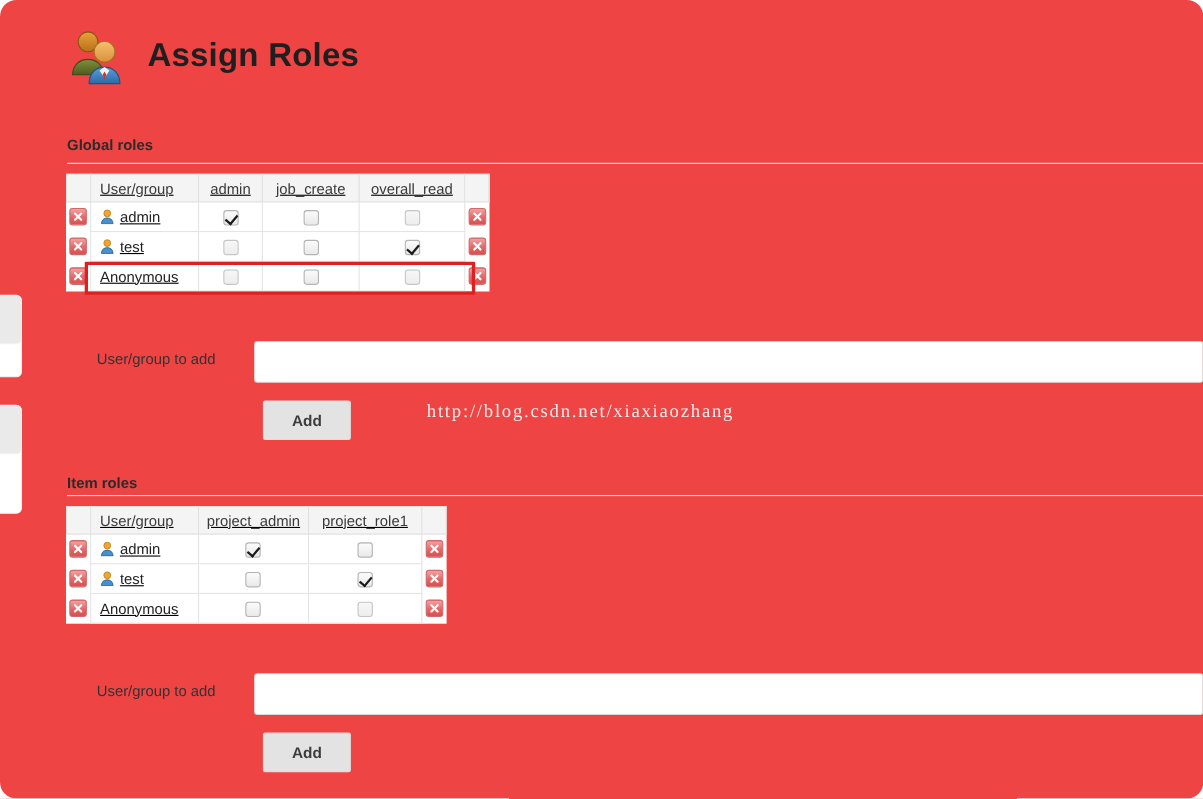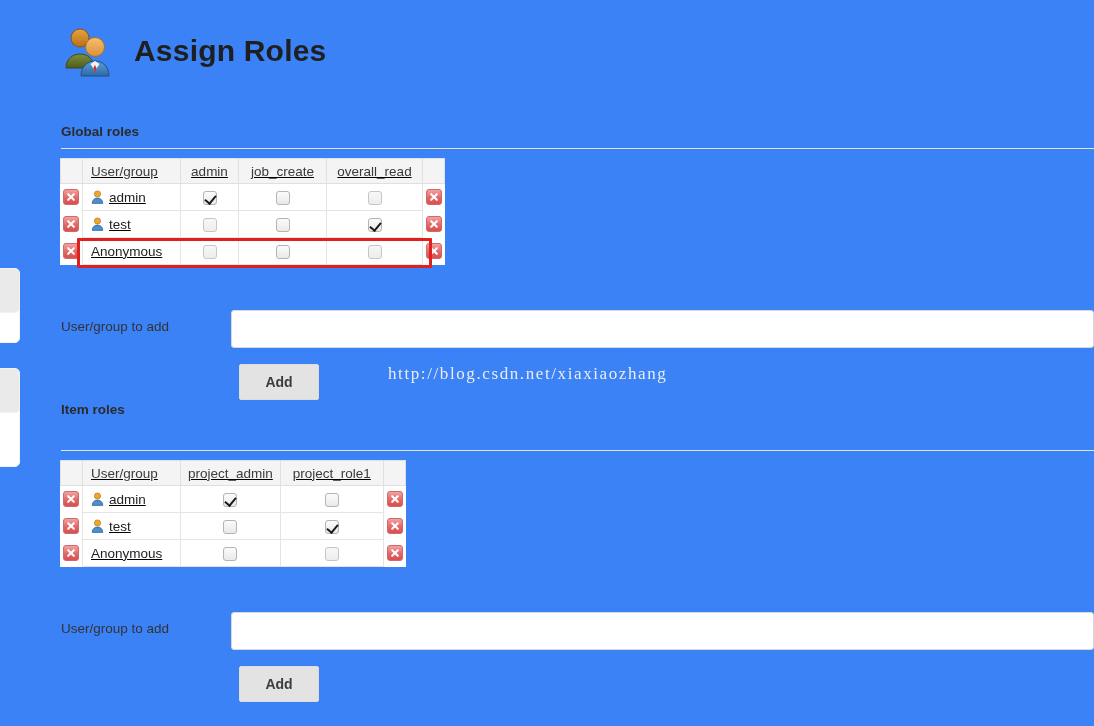--- a/index.html
+++ b/index.html
@@ -10,21 +10,22 @@
     height: 726px;
     background: #ffffff;
     font-family: "Liberation Sans", sans-serif;
     overflow: hidden;
   }
 
   #page {
     position: relative;
     width: 1094px;
     height: 726px;
-    background: #3b82f6;
+    background: #ef4444;
+    border-radius: 15px;
   }
 
   
   .edge-tab {
     position: absolute;
     left: -14px;
     width: 34px;
     background: #eaeaea;
     border: 1px solid #f2f2f2;
     border-radius: 5px;
@@ -179,21 +180,21 @@
     border: 3px solid #e02020;
     pointer-events: none;
     border-radius: 1px;
   }
 
   
   .add-form { position: absolute; left: 61px; width: 1033px; }
   .form-row { display: flex; align-items: flex-start; }
   .form-label {
     width: 170px;
-    text-align: left;
+    text-align: center;
     padding-right: 8px;
     padding-top: 9px;
     font-size: 13.5px;
     color: #333;
     white-space: nowrap;
   }
   .form-field { flex: 1; }
   .text-input {
     width: 100%;
     height: 38px;
@@ -368,21 +369,21 @@
       </div>
     </div>
     <div class="btn-row" style="margin-top:16px;">
       <div class="btn-spacer"></div>
       <button class="add-button">Add</button>
     </div>
   </div>
 
   <div class="watermark">http://blog.csdn.net/xiaxiaozhang</div>
 
-  <div class="section-heading" style="top:402px;">Item roles</div>
+  <div class="section-heading" style="top:432px;">Item roles</div>
   <div class="section-rule" style="top:450px;"></div>
 
   <div class="role-table-wrap" style="left:60px; top:460px;">
     <table class="role-table">
       <thead>
         <tr>
           <th class="gutter"></th>
           <th class="usergroup-col" style="width:98px;">User/group</th>
           <th style="width:91px;">project_admin</th>
           <th style="width:103px;">project_role1</th>

